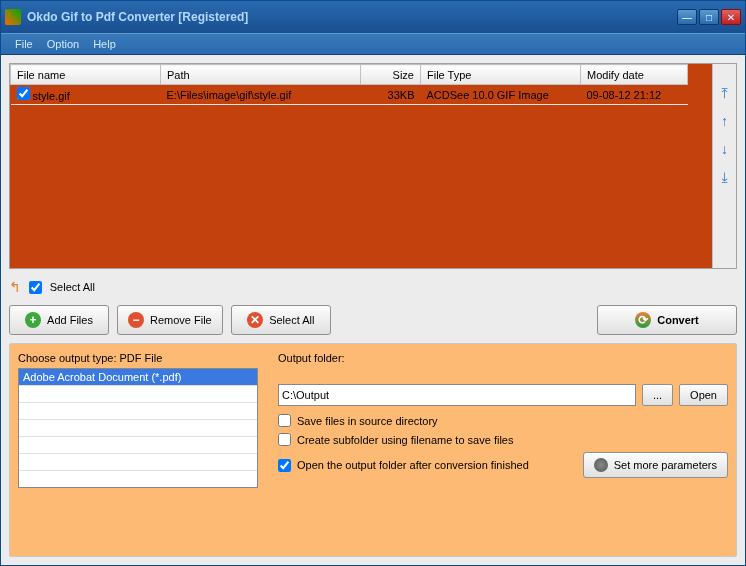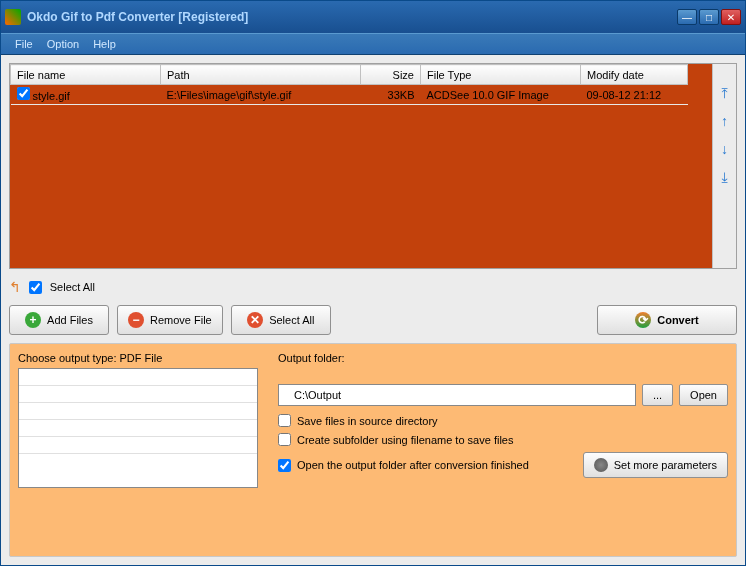--- a/index.html
+++ b/index.html
@@ -35,21 +35,21 @@
 .btn.convert { min-width: 140px; font-weight: bold; margin-left: auto; }
 .lower { background: #fdba74; display: flex; gap: 20px; border: 1px solid #c8c8c8; border-radius: 2px; padding: 8px; flex: 1; }
 .outtype { width: 240px; }
 .outtype .label { margin-bottom: 4px; }
 .outtype .listbox { border: 1px solid #888; background: #fff; height: 120px; }
 .outtype .listbox table { width: 100%; border-collapse: collapse; }
 .outtype .listbox td { padding: 2px 4px; border-bottom: 1px solid #e0e0e0; height: 16px; }
 .outtype .listbox tr.sel td { background: #3a7ae0; color: #fff; }
 .outopts { flex: 1; }
 .outopts .row { display: flex; align-items: center; gap: 6px; margin-bottom: 8px; }
-.outopts input[type=text] { flex: 1; height: 22px; border: 1px solid #888; padding: 0 15px; background: #fff; }
+.outopts input[type=text] { flex: 1; height: 22px; border: 1px solid #888; padding: 0 3px; background: #fff; }
 .smlbtn { height: 22px; background: linear-gradient(#fdfdfd,#e0e0e0); border: 1px solid #909090; border-radius: 2px; padding: 0 10px; cursor: pointer; display: flex; align-items: center; }
 .chk { display: flex; align-items: center; gap: 6px; margin: 6px 0; }
 .chk input { width: 13px; height: 13px; }
 .morebtn { float: right; height: 26px; background: linear-gradient(#fdfdfd,#e0e0e0); border: 1px solid #909090; border-radius: 3px; padding: 0 10px; cursor: pointer; display: flex; align-items: center; gap: 6px; }
 .morebtn .gear { width: 14px; height: 14px; border-radius: 50%; background: radial-gradient(#888,#555); }
 .lastrow { display: flex; align-items: center; justify-content: space-between; }
 </style>
 </head>
 <body>
 
@@ -126,20 +126,23 @@
     </div>
 
     <div class="lower">
       <div class="outtype">
         <div class="label">
           <span>Choose output type:</span>&nbsp;<span>PDF File</span>
         </div>
         <div class="listbox">
           <table>
             <tbody>
+                <tr class="sel">
+                  <td>Adobe Acrobat Document (*.pdf)</td>
+                </tr>
             <tr>
                   <td>&nbsp;</td>
                 </tr>
                 <tr>
                   <td>&nbsp;</td>
                 </tr>
                 <tr>
                   <td>&nbsp;</td>
                 </tr>
             <tr>

